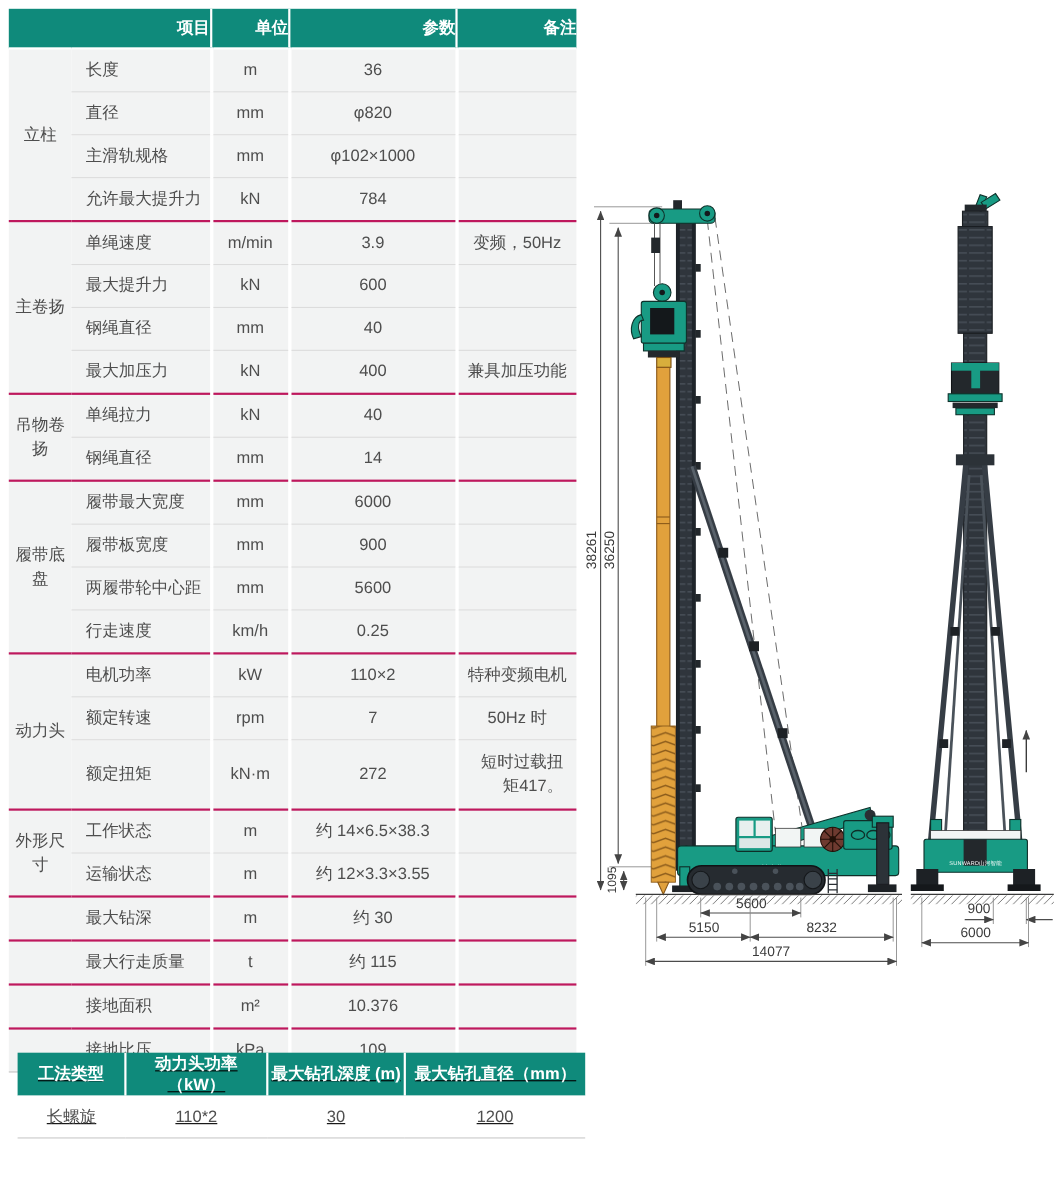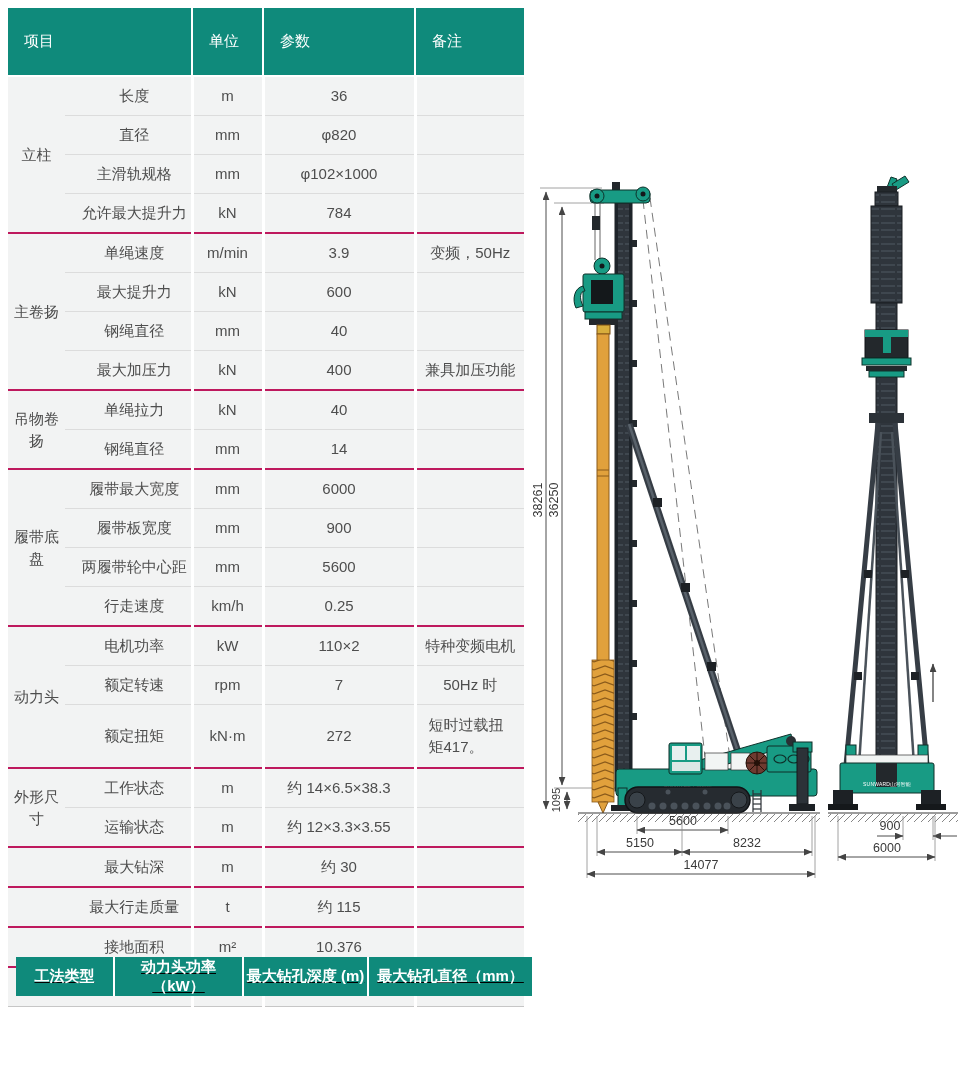--- a/index.html
+++ b/index.html
@@ -5,37 +5,37 @@
   html,body{margin:0;padding:0;}
   body{
     width:960px;height:1082px;position:relative;background:#ffffff;
     font-family:"Liberation Sans","DejaVu Sans",sans-serif;
     -webkit-font-smoothing:antialiased;
   }
   table{border-collapse:collapse;table-layout:fixed;}
   
   .spec{position:absolute;left:8px;top:8px;width:516px;}
   .spec th{
-    background:#0f8a7b;color:#ffffff;font-size:15px;font-weight:normal;
-    height:35px;padding:16px;text-align:left;border-bottom:2px solid #ffffff;
+    background:#0f8a7b;color:#ffffff;font-size:15px;font-weight:bold;
+    height:35px;padding:0;text-align:right;border-bottom:2px solid #ffffff;
   }
   .spec th.sep{border-left:2px solid #ffffff;}
   .spec td{
     background:#f2f3f3;color:#4e4e4e;font-size:15px;height:38px;
     padding:0;text-align:center;border-top:1px solid #dcdcdc;line-height:1.35;
   }
   .spec tr.first td{border-top:none;}
   .spec td.gcell{width:57px;line-height:1.45;}
-  .spec td.item{text-align:center;padding-left:13px;}
+  .spec td.item{text-align:left;padding-left:13px;}
   .spec td.item.nogroup{padding-left:70px;}
   .spec td.gut{border-left:3px solid #ffffff;}
   .spec tr.gfirst td{border-top:2px solid #be185d;}
   .spec tr.last td{border-bottom:1px solid #c6c6c6;}
   .spec tr.tall td{height:62px;}
-  .spec td.remark-left{text-align:left;padding:0 12px;line-height:1.5;margin-top:42px;}
+  .spec td.remark-left{text-align:right;padding:0 12px;line-height:1.5;margin-top:42px;}
   
   .method{position:absolute;left:16px;top:957px;width:516px;text-decoration:underline;}
   .method th{
     background:#0f8a7b;color:#ffffff;font-size:15px;font-weight:bold;
     height:39px;padding:0;text-align:center;
   }
   .method th.sep{border-left:2px solid #ffffff;}
   .method td{
     background:#ffffff;color:#4e4e4e;font-size:15px;height:38px;padding:0;
     text-align:center;border-bottom:1px solid #c9c9c9;
@@ -225,20 +225,26 @@
   </colgroup>
   <thead>
     <tr>
       <th>工法类型</th>
       <th class="sep">动力头功率（kW）</th>
       <th class="sep">最大钻孔深度 (m)</th>
       <th class="sep">最大钻孔直径（mm）</th>
     </tr>
   </thead>
   <tbody id="method-body">
+      <tr>
+        <td>长螺旋</td>
+        <td>110*2</td>
+        <td>30</td>
+        <td>1200</td>
+      </tr>
     </tbody>
 </table>
 
 <svg class="drawing" viewBox="530 150 430 735" width="430" height="735" xmlns="http://www.w3.org/2000/svg">
   <defs>
     <marker id="arw" viewBox="0 0 10 8" refX="9.5" refY="4" markerWidth="9" markerHeight="7" markerUnits="userSpaceOnUse" orient="auto-start-reverse">
       <path d="M0,0 L10,4 L0,8 Z" fill="#444"></path>
     </marker>
     <pattern id="rungs" width="16" height="7" patternUnits="userSpaceOnUse">
       <rect width="16" height="7" fill="#2f353c"></rect>

